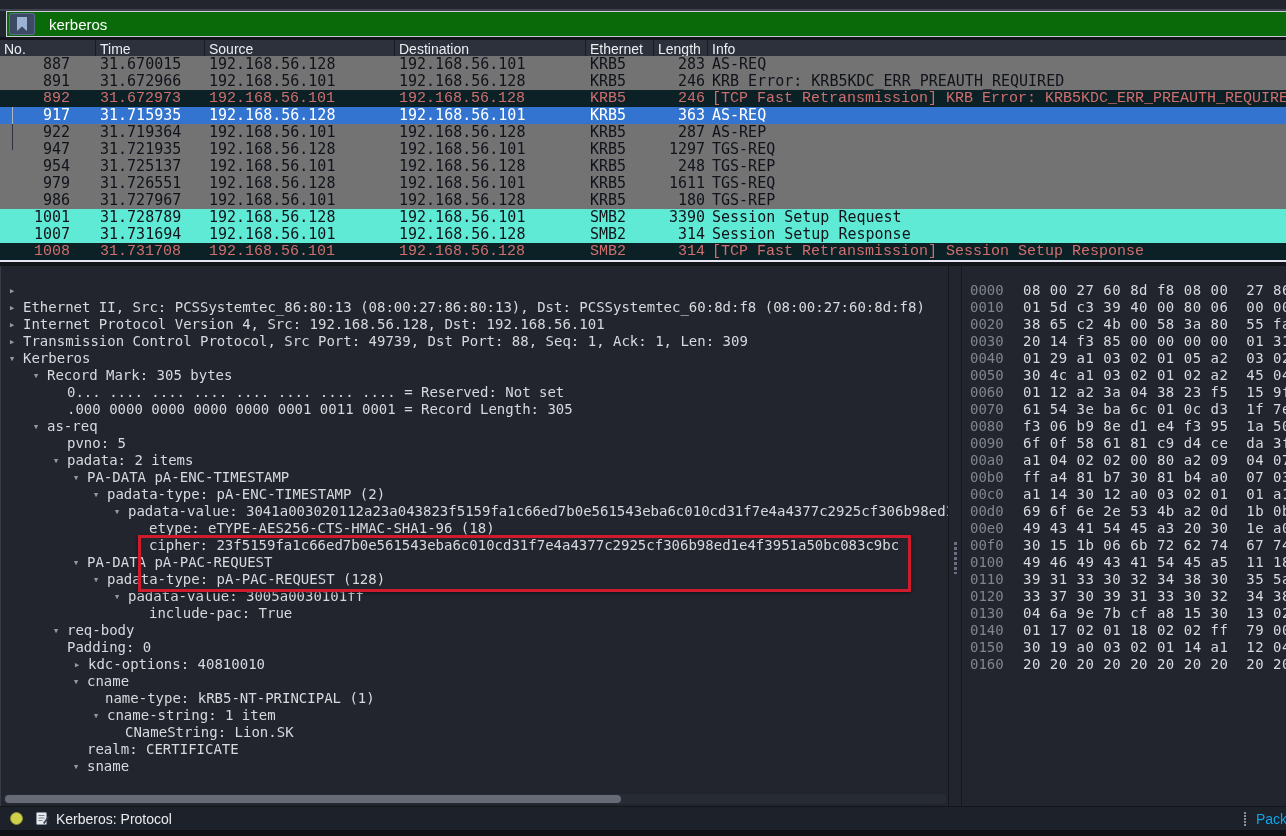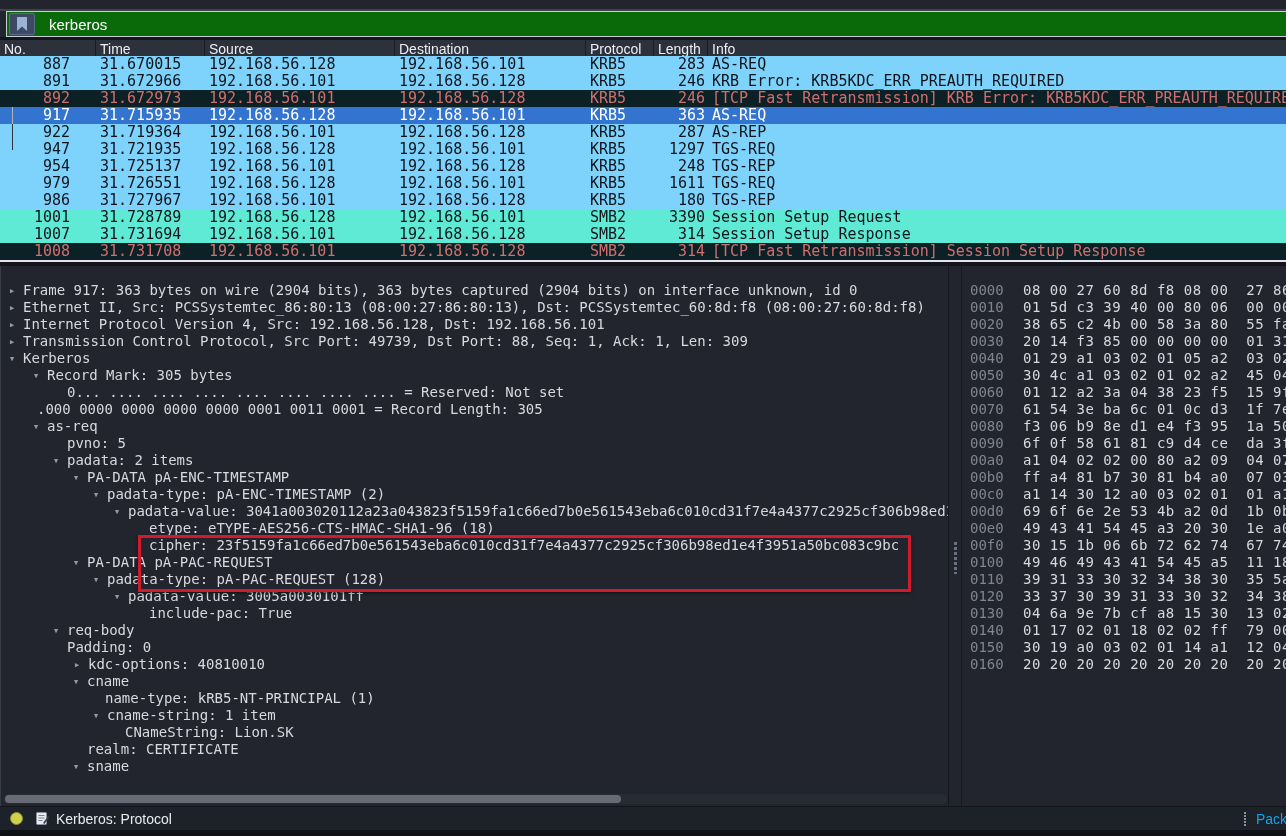--- a/index.html
+++ b/index.html
@@ -11,31 +11,31 @@
   #filter-bar{position:absolute;left:0;top:11px;width:1286px;height:26px;background:#21252e;}
   #filter-input{position:absolute;left:6px;top:0;width:1280px;height:24px;background:#0a6a0a;border:1px solid #c9cdd5;display:flex;align-items:center;}
   #bookmark-box{width:24px;height:20px;margin-left:2px;background:#3d4a63;border:1px solid #5a6娥a;display:flex;align-items:center;justify-content:center;border-radius:2px;}
   #bookmark-box{border:1px solid #5a6a8a;}
   #filter-text{color:#ffffff;font-size:15px;margin-left:14px;font-family:"Liberation Sans",sans-serif;}
   
   #packet-list{position:absolute;left:0;top:40px;width:1286px;height:222px;background:#e4e4f4;}
   #plist-header{display:flex;height:16px;background:#2d313c;color:#eceef2;font-size:14px;line-height:18px;white-space:pre;}
   #plist-header .hc{border-right:1px solid #191c23;padding-left:4px;box-sizing:border-box;overflow:hidden;flex:none;}
   .prow{display:flex;height:17px;line-height:17px;font-family:"DejaVu Sans Mono","Liberation Mono",monospace;
-        font-size:15px;white-space:pre;color:#11131b;background:#7dd3fc;position:relative;}
+        font-size:15px;white-space:pre;color:#11131b;background:#737373;position:relative;}
   .prow span{flex:none;overflow:hidden;box-sizing:border-box;}
   .c-no{width:96px;text-align:right;padding-right:26px;}
   .c-time{width:109px;padding-left:4px;}
   .c-src{width:190px;padding-left:4px;}
   .c-dst{width:191px;padding-left:4px;}
   .c-proto{width:68px;padding-left:4px;}
   .c-len{width:54px;text-align:right;padding-right:3px;}
   .c-info{flex:1 1 auto;padding-left:4px;overflow:hidden;}
   .prow.smb{background:#5eead4;}
-  .prow.bad{background:#0c2126;color:#cf6e6e;}
+  .prow.bad{background:#0c2126;color:#cf6e6e;font-family:Liberation Mono, monospace;}
   .prow.selected{background:#3374d0;color:#ffffff;}
   .tick{position:absolute;left:12px;top:0;width:1px;height:17px;background:#2e333e;}
   .prow.selected .tick{background:#aeb6c2;}
   .tick.half{height:9px;top:0;}
   
   .hdivider{position:absolute;left:0;width:1286px;background:#13151b;}
   
   #detail-pane{position:absolute;left:0;top:266px;width:948px;height:540px;background:#22252e;border-left:1px solid #363b46;box-sizing:border-box;overflow:hidden;}
   #detail-lines{position:absolute;left:0;top:16px;width:948px;}
   .dline{position:relative;height:17px;line-height:17px;font-family:"DejaVu Sans Mono","Liberation Mono",monospace;
@@ -84,21 +84,21 @@
   </div>
 
   <div class="hdivider" style="top:37px;height:3px;"></div>
 
   <div id="packet-list">
     <div id="plist-header">
       <div class="hc" style="width:96px">No.</div>
       <div class="hc" style="width:109px">Time</div>
       <div class="hc" style="width:190px">Source</div>
       <div class="hc" style="width:191px">Destination</div>
-      <div class="hc" style="width:68px">Protocol</div>
+      <div class="hc" style="width:68px">Ethernet</div>
       <div class="hc" style="width:54px">Length</div>
       <div class="hc" style="flex:1 1 auto;border-right:none">Info</div>
     </div>
     <div id="packet-rows">
         <div class="prow "><span class="c-no">887</span><span class="c-time">31.670015</span><span class="c-src">192.168.56.128</span><span class="c-dst">192.168.56.101</span><span class="c-proto">KRB5</span><span class="c-len">283</span><span class="c-info">AS-REQ</span></div>
         <div class="prow "><span class="c-no">891</span><span class="c-time">31.672966</span><span class="c-src">192.168.56.101</span><span class="c-dst">192.168.56.128</span><span class="c-proto">KRB5</span><span class="c-len">246</span><span class="c-info">KRB Error: KRB5KDC_ERR_PREAUTH_REQUIRED</span></div>
         <div class="prow bad"><span class="c-no">892</span><span class="c-time">31.672973</span><span class="c-src">192.168.56.101</span><span class="c-dst">192.168.56.128</span><span class="c-proto">KRB5</span><span class="c-len">246</span><span class="c-info">[TCP Fast Retransmission] KRB Error: KRB5KDC_ERR_PREAUTH_REQUIRED</span></div>
         <div class="prow selected"><i class="tick"></i><span class="c-no">917</span><span class="c-time">31.715935</span><span class="c-src">192.168.56.128</span><span class="c-dst">192.168.56.101</span><span class="c-proto">KRB5</span><span class="c-len">363</span><span class="c-info">AS-REQ</span></div>
         <div class="prow "><i class="tick"></i><span class="c-no">922</span><span class="c-time">31.719364</span><span class="c-src">192.168.56.101</span><span class="c-dst">192.168.56.128</span><span class="c-proto">KRB5</span><span class="c-len">287</span><span class="c-info">AS-REP</span></div>
         <div class="prow "><i class="tick half"></i><span class="c-no">947</span><span class="c-time">31.721935</span><span class="c-src">192.168.56.128</span><span class="c-dst">192.168.56.101</span><span class="c-proto">KRB5</span><span class="c-len">1297</span><span class="c-info">TGS-REQ</span></div>
@@ -108,28 +108,28 @@
         <div class="prow smb"><span class="c-no">1001</span><span class="c-time">31.728789</span><span class="c-src">192.168.56.128</span><span class="c-dst">192.168.56.101</span><span class="c-proto">SMB2</span><span class="c-len">3390</span><span class="c-info">Session Setup Request</span></div>
         <div class="prow smb"><span class="c-no">1007</span><span class="c-time">31.731694</span><span class="c-src">192.168.56.101</span><span class="c-dst">192.168.56.128</span><span class="c-proto">SMB2</span><span class="c-len">314</span><span class="c-info">Session Setup Response</span></div>
         <div class="prow bad"><span class="c-no">1008</span><span class="c-time">31.731708</span><span class="c-src">192.168.56.101</span><span class="c-dst">192.168.56.128</span><span class="c-proto">SMB2</span><span class="c-len">314</span><span class="c-info">[TCP Fast Retransmission] Session Setup Response</span></div>
       </div>
   </div>
 
   <div class="hdivider" style="top:262px;height:4px;"></div>
 
   <div id="detail-pane">
     <div id="detail-lines">
-        <div class="dline"><span class="tw" style="left: 4px;">▸</span><span class="dtext" style="margin-left: 22px;">Frame 917: 363 bytes on wire (2904 bits), 363 bytes captured (2904 bits) on interface unknown, id 0</span></div>
+        <div class="dline"><span class="tw" style="left: 4px;">▸</span></div>
         <div class="dline"><span class="tw" style="left: 4px;">▸</span><span class="dtext" style="margin-left: 22px;">Ethernet II, Src: PCSSystemtec_86:80:13 (08:00:27:86:80:13), Dst: PCSSystemtec_60:8d:f8 (08:00:27:60:8d:f8)</span></div>
         <div class="dline"><span class="tw" style="left: 4px;">▸</span><span class="dtext" style="margin-left: 22px;">Internet Protocol Version 4, Src: 192.168.56.128, Dst: 192.168.56.101</span></div>
         <div class="dline"><span class="tw" style="left: 4px;">▸</span><span class="dtext" style="margin-left: 22px;">Transmission Control Protocol, Src Port: 49739, Dst Port: 88, Seq: 1, Ack: 1, Len: 309</span></div>
         <div class="dline"><span class="tw" style="left: 4px;">▾</span><span class="dtext" style="margin-left: 22px;">Kerberos</span></div>
         <div class="dline"><span class="tw" style="left: 28px;">▾</span><span class="dtext" style="margin-left: 46px;">Record Mark: 305 bytes</span></div>
         <div class="dline"><span class="dtext" style="margin-left: 66px;">0... .... .... .... .... .... .... .... = Reserved: Not set</span></div>
-        <div class="dline"><span class="dtext" style="margin-left: 36px;">.000 0000 0000 0000 0000 0001 0011 0001 = Record Length: 305</span></div>
+        <div class="dline"><span class="dtext" style="margin-left: 66px;">.000 0000 0000 0000 0000 0001 0011 0001 = Record Length: 305</span></div>
         <div class="dline"><span class="tw" style="left: 28px;">▾</span><span class="dtext" style="margin-left: 46px;">as-req</span></div>
         <div class="dline"><span class="dtext" style="margin-left: 66px;">pvno: 5</span></div>
         <div class="dline"><span class="tw" style="left: 48px;">▾</span><span class="dtext" style="margin-left: 66px;">padata: 2 items</span></div>
         <div class="dline"><span class="tw" style="left: 68px;">▾</span><span class="dtext" style="margin-left: 86px;">PA-DATA pA-ENC-TIMESTAMP</span></div>
         <div class="dline"><span class="tw" style="left: 88px;">▾</span><span class="dtext" style="margin-left: 106px;">padata-type: pA-ENC-TIMESTAMP (2)</span></div>
         <div class="dline"><span class="tw" style="left: 109px;">▾</span><span class="dtext" style="margin-left: 127px;">padata-value: 3041a003020112a23a043823f5159fa1c66ed7b0e561543eba6c010cd31f7e4a4377c2925cf306b98ed1e4f3951a50bc08</span></div>
         <div class="dline"><span class="dtext" style="margin-left: 148px;">etype: eTYPE-AES256-CTS-HMAC-SHA1-96 (18)</span></div>
         <div class="dline"><span class="dtext" style="margin-left: 148px;">cipher: 23f5159fa1c66ed7b0e561543eba6c010cd31f7e4a4377c2925cf306b98ed1e4f3951a50bc083c9bc</span></div>
         <div class="dline"><span class="tw" style="left: 68px;">▾</span><span class="dtext" style="margin-left: 86px;">PA-DATA pA-PAC-REQUEST</span></div>
         <div class="dline"><span class="tw" style="left: 88px;">▾</span><span class="dtext" style="margin-left: 106px;">padata-type: pA-PAC-REQUEST (128)</span></div>

